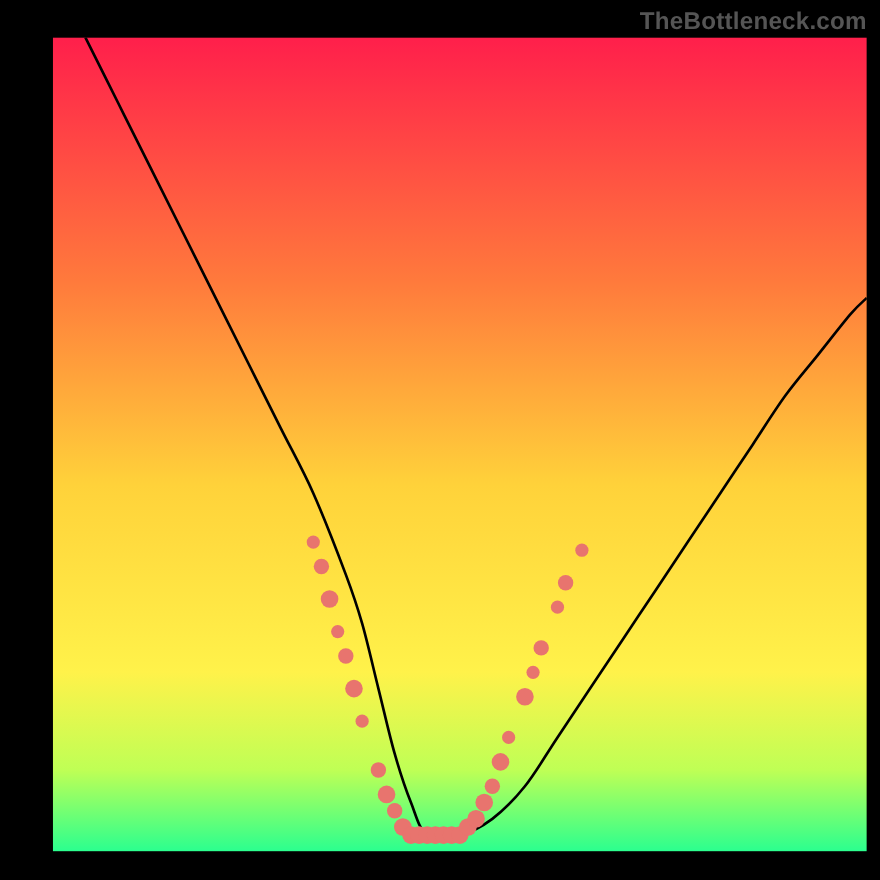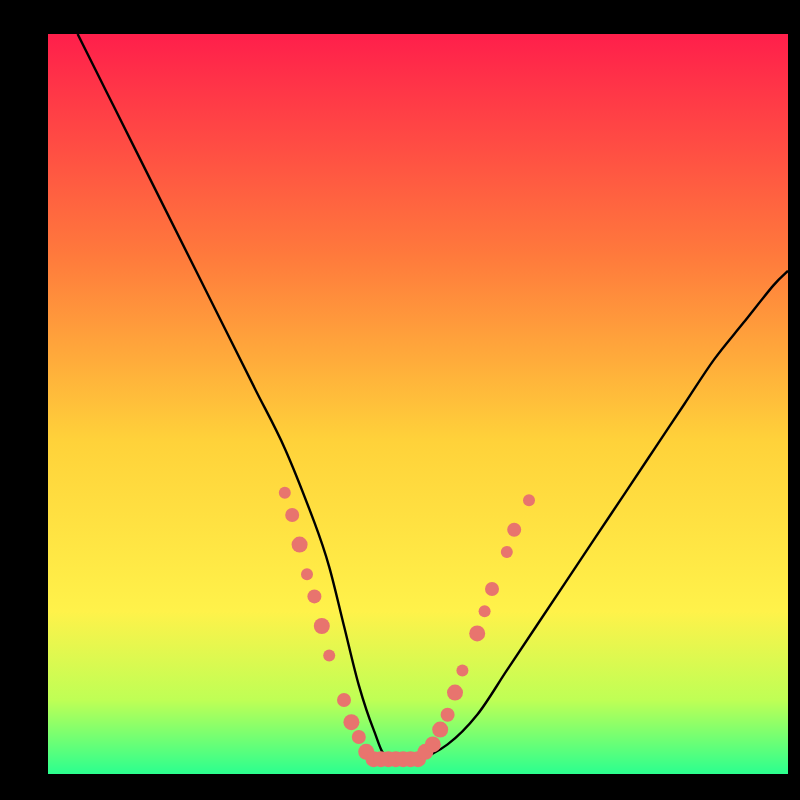--- a/index.html
+++ b/index.html
@@ -33,20 +33,21 @@
     top: 34px;
     width: 740px;
     height: 740px;
   }
   svg { display: block; }
 </style>
 </head>
 <body>
 
 <div class="container">
+  <div class="watermark">TheBottleneck.com</div>
 
   <div class="plot-area">
     <svg id="chart-svg" width="740" height="740" viewBox="0 0 740 740">
       <defs>
         <linearGradient id="bgGrad" x1="0" y1="0" x2="0" y2="1">
             <stop offset="0%" stop-color="#ff1f4b"></stop>
             <stop offset="30%" stop-color="#ff7a3c"></stop>
             <stop offset="55%" stop-color="#ffd23a"></stop>
             <stop offset="78%" stop-color="#fff24a"></stop>
             <stop offset="90%" stop-color="#bfff55"></stop>

